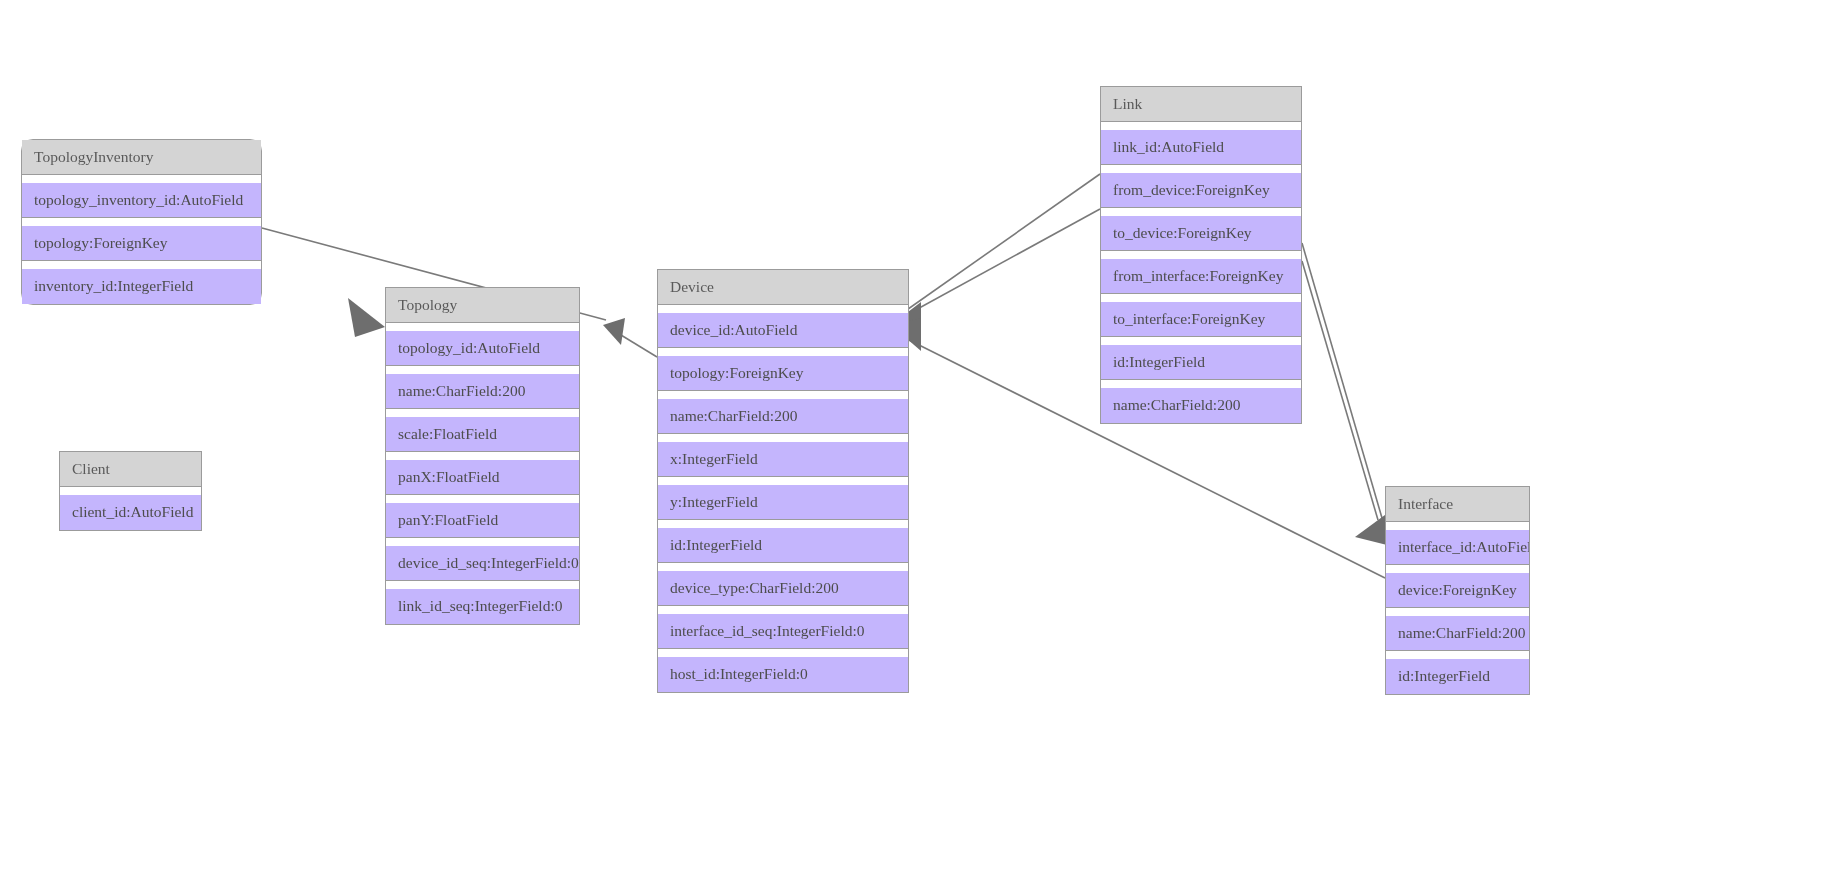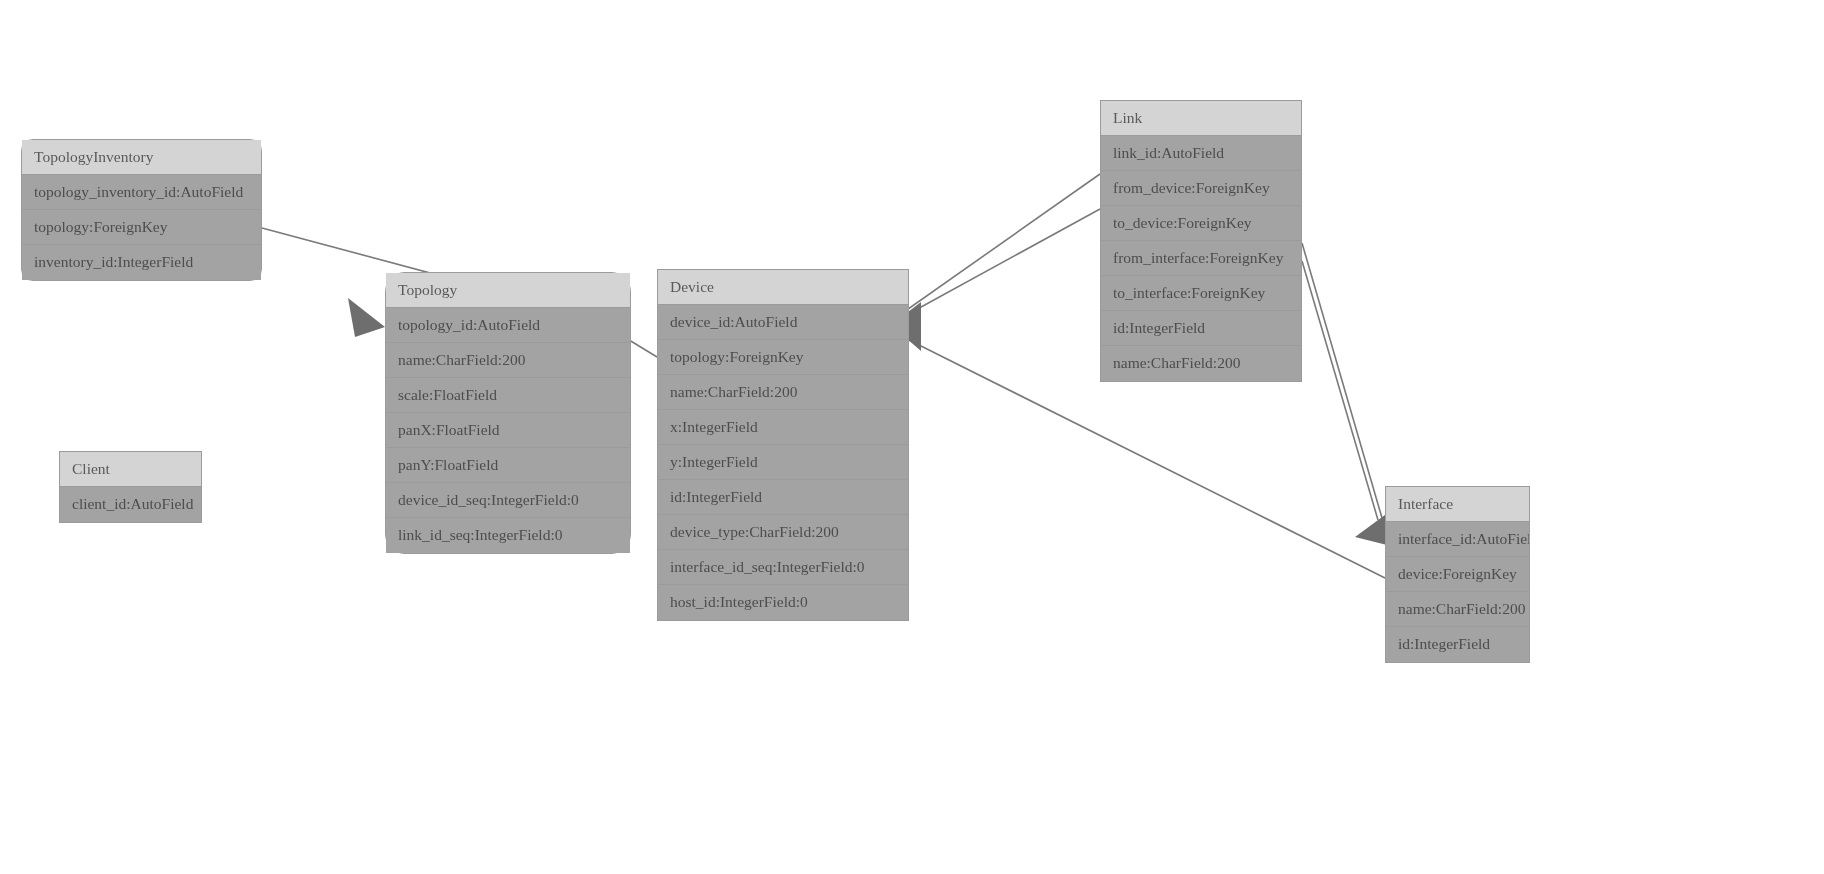--- a/index.html
+++ b/index.html
@@ -50,21 +50,22 @@
   .entity-field {
     box-sizing: border-box;
     height: 35px;
     line-height: 34px;
     padding: 0 0 0 12px;
     font-size: 15.5px;
     color: #4d4d4d;
     border-bottom: 1px solid #9b9b9b;
     white-space: nowrap;
     overflow: hidden;
-    background: #a3a3a3;
+    background: #c4b5fd;
+    margin-top: 8px;
   }
   .entity-field:last-child {
     border-bottom: none;
   }
 </style>
 </head>
 <body>
 
 <div id="canvas">
 
@@ -107,21 +108,21 @@
           <div class="entity-field">topology:ForeignKey</div>
           <div class="entity-field">inventory_id:IntegerField</div>
         </div>
       </div>
       <div class="entity" style="left: 59px; top: 451px; width: 143px;">
         <div class="entity-header">Client</div>
         <div class="entity-fields">
           <div class="entity-field">client_id:AutoField</div>
         </div>
       </div>
-      <div class="entity" style="left: 385px; top: 272px; width: 246px; border-radius: 20px;">
+      <div class="entity" style="left: 385px; top: 287px; width: 195px;">
         <div class="entity-header">Topology</div>
         <div class="entity-fields">
           <div class="entity-field">topology_id:AutoField</div>
           <div class="entity-field">name:CharField:200</div>
           <div class="entity-field">scale:FloatField</div>
           <div class="entity-field">panX:FloatField</div>
           <div class="entity-field">panY:FloatField</div>
           <div class="entity-field">device_id_seq:IntegerField:0</div>
           <div class="entity-field">link_id_seq:IntegerField:0</div>
         </div>
@@ -133,21 +134,21 @@
           <div class="entity-field">topology:ForeignKey</div>
           <div class="entity-field">name:CharField:200</div>
           <div class="entity-field">x:IntegerField</div>
           <div class="entity-field">y:IntegerField</div>
           <div class="entity-field">id:IntegerField</div>
           <div class="entity-field">device_type:CharField:200</div>
           <div class="entity-field">interface_id_seq:IntegerField:0</div>
           <div class="entity-field">host_id:IntegerField:0</div>
         </div>
       </div>
-      <div class="entity" style="left: 1100px; top: 100px; width: 202px;">
+      <div class="entity" style="left: 1100px; top: 86px; width: 202px;">
         <div class="entity-header">Link</div>
         <div class="entity-fields">
           <div class="entity-field">link_id:AutoField</div>
           <div class="entity-field">from_device:ForeignKey</div>
           <div class="entity-field">to_device:ForeignKey</div>
           <div class="entity-field">from_interface:ForeignKey</div>
           <div class="entity-field">to_interface:ForeignKey</div>
           <div class="entity-field">id:IntegerField</div>
           <div class="entity-field">name:CharField:200</div>
         </div>

